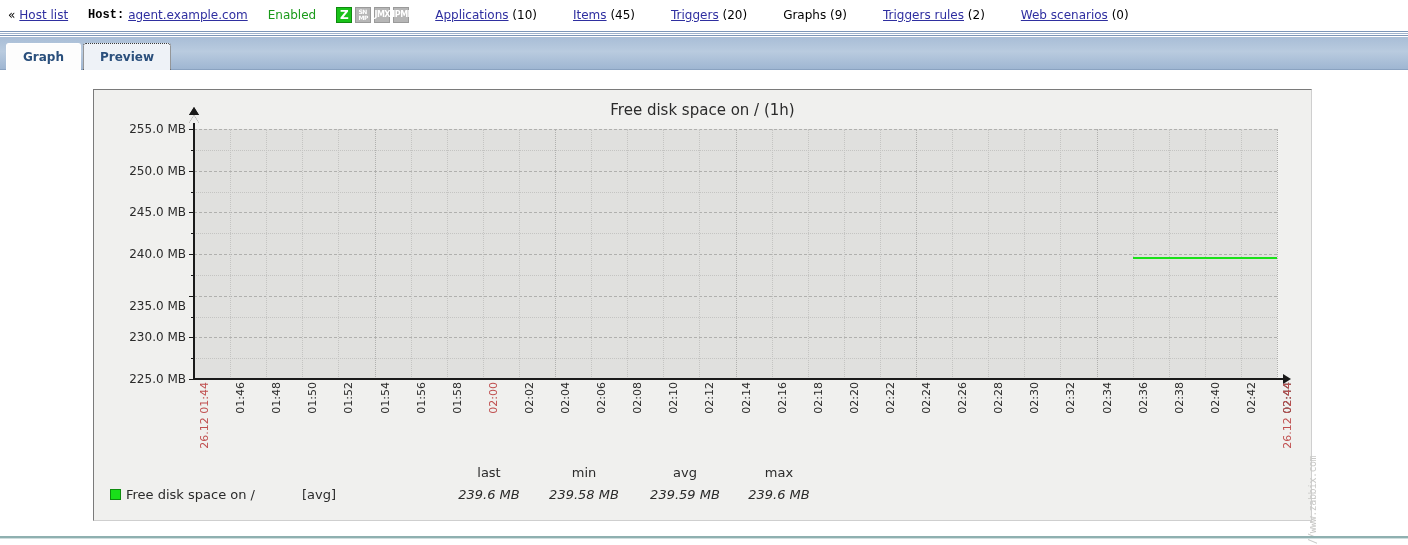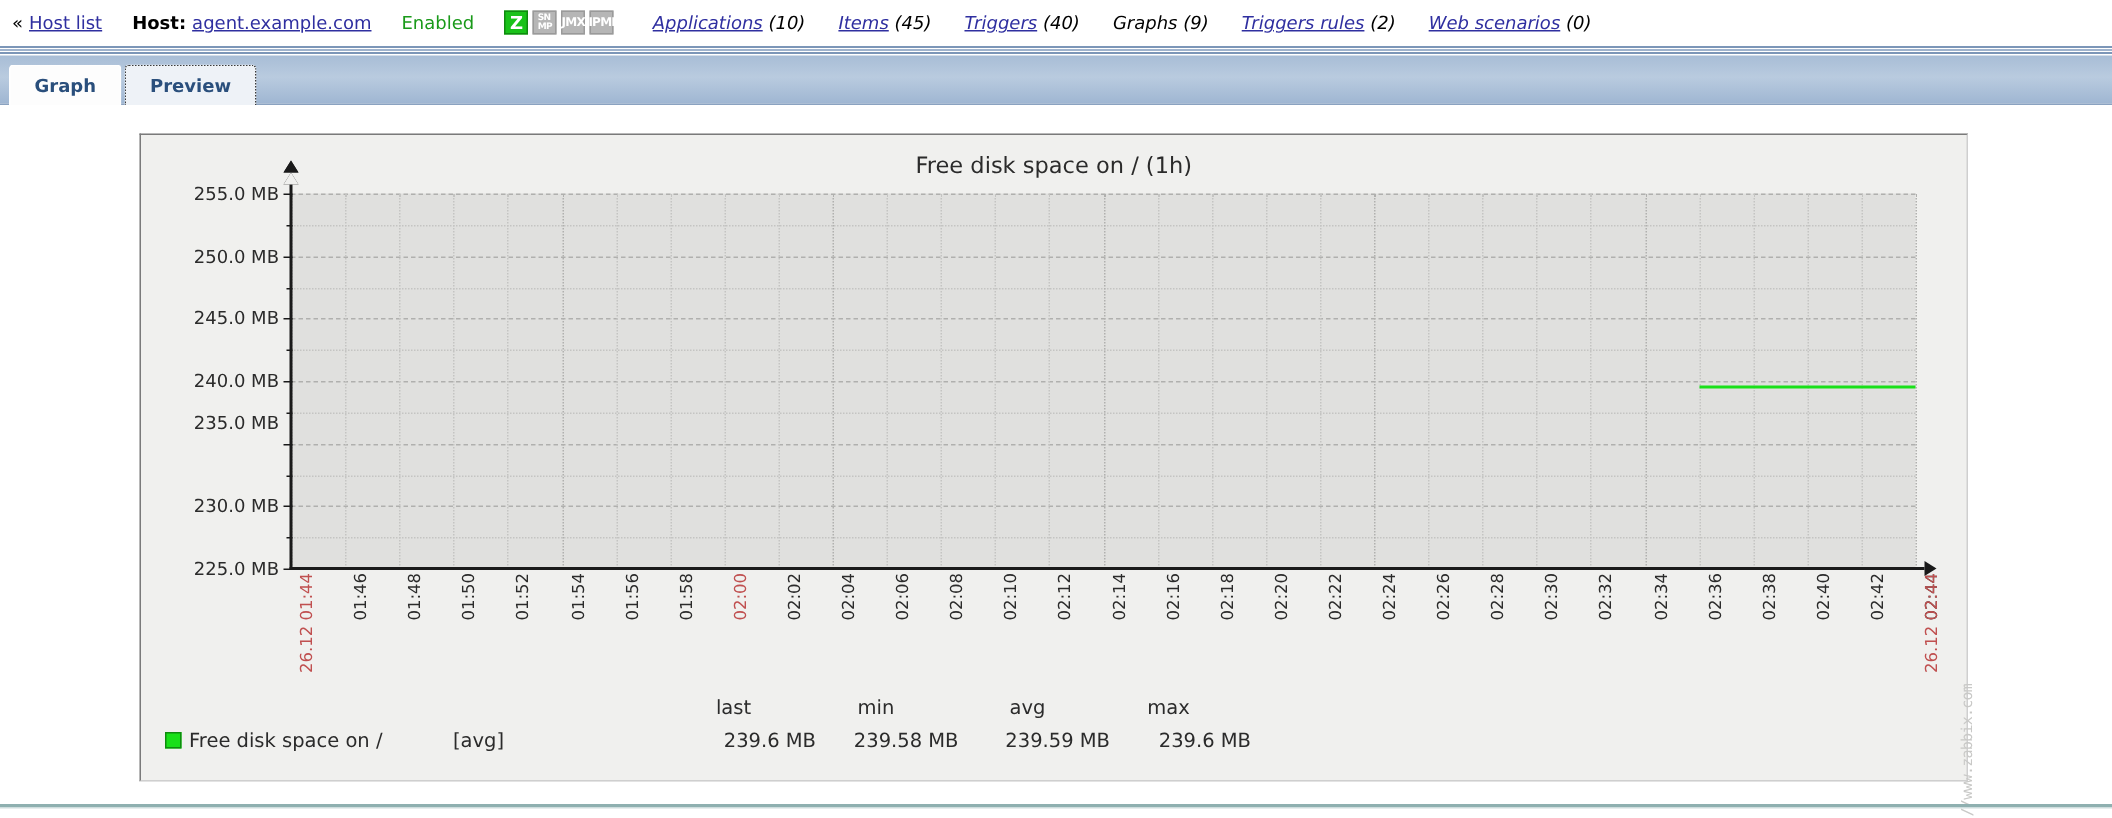--- a/index.html
+++ b/index.html
@@ -21,40 +21,40 @@
     color: #000;
     white-space: nowrap;
   }
   .host-header .chev { color: #000; margin-right: 4px; font-size: 12px; }
   .lnk {
     color: #2f2fa0;
     text-decoration: underline;
     cursor: pointer;
   }
   .hdr-gap { width: 20px; display: inline-block; }
-  .host-label { font-weight: bold; margin-right: 4px; }
+  .host-label { font-weight: bold; margin-right: 4px; font-family: Liberation Mono, monospace; }
   .status-enabled { color: #1a9a1a; }
 
   
   .avail-icons { display: flex; gap: 3px; align-items: center; }
   .avail-ico {
     width: 16px; height: 16px;
     display: flex; align-items: center; justify-content: center;
     font-size: 8px; font-weight: bold; line-height: 1;
     color: #ffffff;
     border: 1px solid #9a9a9a;
     font-family: "DejaVu Sans", "Liberation Sans", sans-serif;
     letter-spacing: -0.5px;
   }
   .avail-ico.on { background: #19c219; border-color: #0f8a0f; }
   .avail-ico.off { background: #b6b6b6; border-color: #9a9a9a; }
   .avail-ico .two { display: flex; flex-direction: column; font-size: 6px; line-height: 6px; }
   .avail-ico.big { font-size: 12px; }
 
-  .nav-links { display: flex; align-items: center; gap: 22px; margin-left: 26px; font-style: italic; }
+  .nav-links { display: flex; align-items: center; gap: 36px; margin-left: 26px; }
   .nav-item { font-size: 12px; color: #000; }
   .nav-item .cnt { color: #000; }
   .nav-item.current { color: #000; }
 
   
   .hdr-rule {
     height: 7px;
     background:
       linear-gradient(to bottom,
         #ffffff 0px, #ffffff 1px,
@@ -234,21 +234,21 @@
   .legend-head { position: absolute; white-space: nowrap; text-align: center; }
   .legend-row { position: absolute; top: 22px; white-space: nowrap; }
   .swatch {
     display: inline-block;
     width: 11px; height: 11px;
     background: #19e019;
     border: 1px solid #0e8c0e;
     vertical-align: -1px;
     margin-right: 5px;
   }
-  .legend-val { position: absolute; top: 22px; white-space: nowrap; text-align: right; }
+  .legend-val { position: absolute; top: 22px; white-space: nowrap; text-align: center; font-style: italic; }
 
   .graph-footer {
     position: absolute;
     right: 6px; bottom: 6px;
     font-size: 11px;
     color: #c9c9c7;
     font-family: "DejaVu Sans Mono", "Liberation Mono", monospace;
     letter-spacing: -0.3px;
     white-space: nowrap;
   }
@@ -301,21 +301,21 @@
     <span class="nav-item">
       <span class="lnk">Applications</span>
       <span class="cnt">(10)</span>
     </span>
     <span class="nav-item">
       <span class="lnk">Items</span>
       <span class="cnt">(45)</span>
     </span>
     <span class="nav-item">
       <span class="lnk">Triggers</span>
-      <span class="cnt">(40)</span>
+      <span class="cnt">(20)</span>
     </span>
     <span class="nav-item current">
       <span>Graphs</span>
       <span class="cnt">(9)</span>
     </span>
     <span class="nav-item">
       <span class="lnk">Triggers rules</span>
       <span class="cnt">(2)</span>
     </span>
     <span class="nav-item">
@@ -402,21 +402,21 @@
         <div class="ytick" style="top: 143.167px; width: 4px; left: 97px;"></div>
         <div class="ytick" style="top: 184.833px; width: 4px; left: 97px;"></div>
         <div class="ytick" style="top: 226.5px; width: 4px; left: 97px;"></div>
         <div class="ytick" style="top: 268.167px; width: 4px; left: 97px;"></div>
       </div>
     <div id="ylabels">
         <div class="ylabel" style="top: 33px; margin-left: 17px;">255.0 MB</div>
         <div class="ylabel" style="top: 74.6667px;">250.0 MB</div>
         <div class="ylabel" style="top: 116.333px;">245.0 MB</div>
         <div class="ylabel" style="top: 158px;">240.0 MB</div>
-        <div class="ylabel" style="top: 186px;">235.0 MB</div>
+        <div class="ylabel" style="top: 210px;">235.0 MB</div>
         <div class="ylabel" style="top: 241.333px;">230.0 MB</div>
         <div class="ylabel" style="top: 283px;">225.0 MB</div>
       </div>
     <div id="xlabels">
         <div class="xlabel red" style="left: 105px;">26.12 01:44</div>
         <div class="xlabel" style="left: 141.1px;">01:46</div>
         <div class="xlabel" style="left: 177.2px;">01:48</div>
         <div class="xlabel" style="left: 213.3px;">01:50</div>
         <div class="xlabel" style="left: 249.4px;">01:52</div>
         <div class="xlabel" style="left: 285.5px;">01:54</div>

